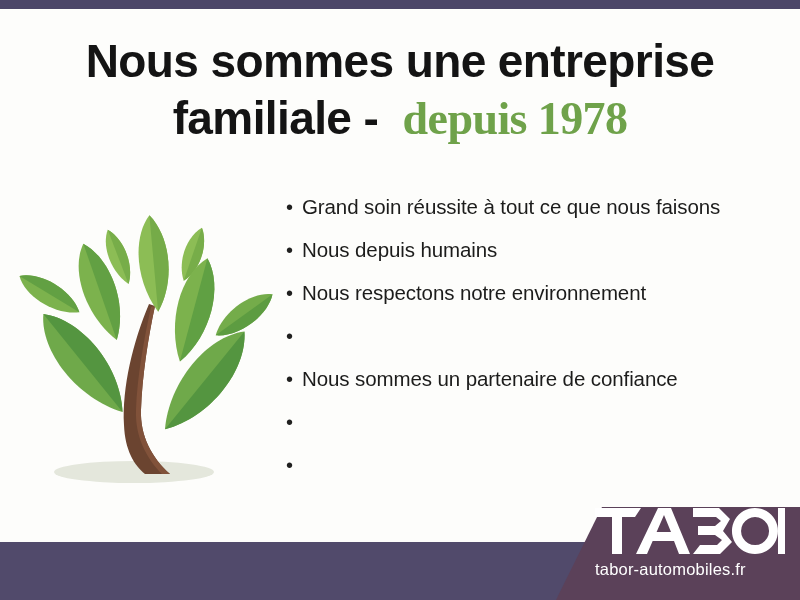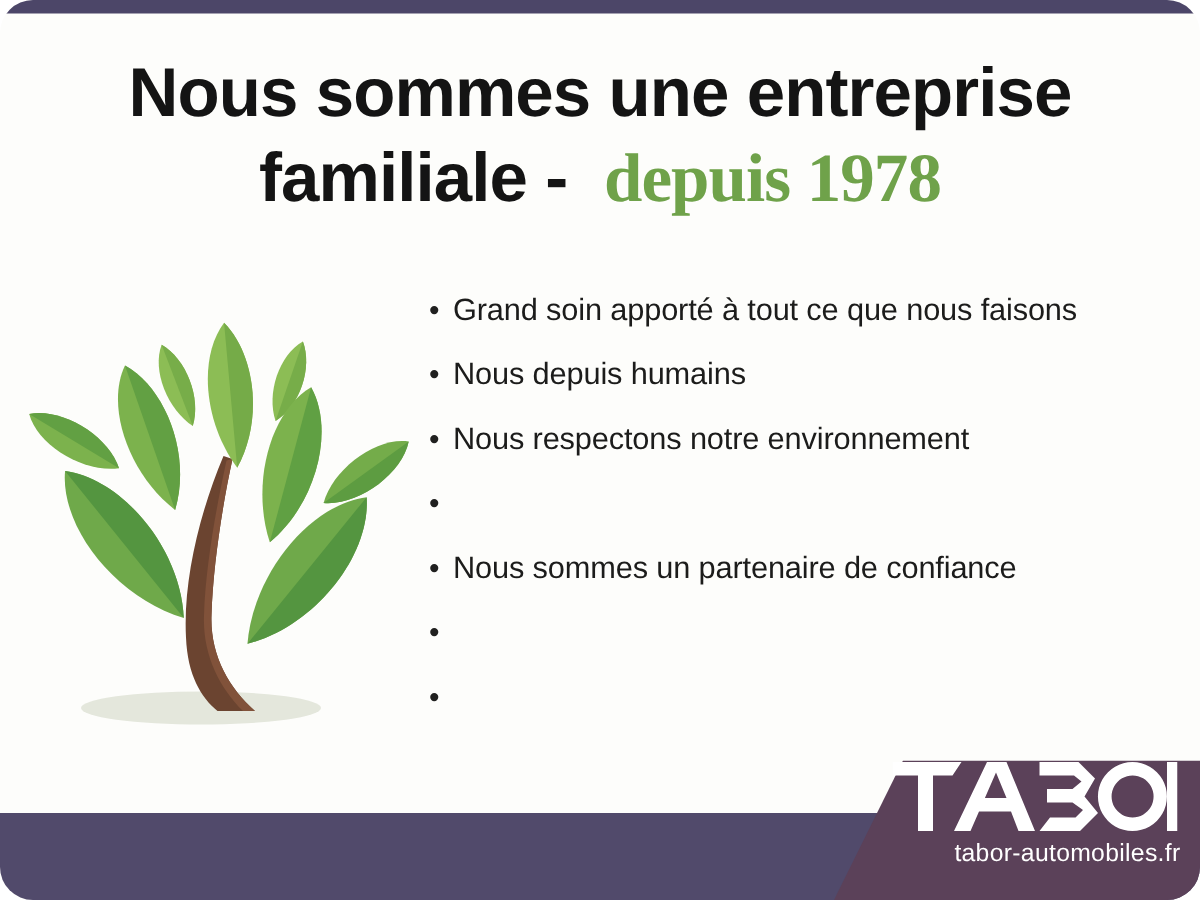--- a/index.html
+++ b/index.html
@@ -9,21 +9,20 @@
   }
   body {
     font-family: "Liberation Sans", sans-serif;
   }
   #slide {
     position: relative;
     width: 800px;
     height: 600px;
     overflow: hidden;
     background: #fdfdfb;
-    border-radius: 22px;
   }
 
   
   .bar-top {
     position: absolute;
     left: 0; top: 0;
     width: 800px; height: 9px;
     background: #4c4668;
   }
   .bar-bottom {
@@ -49,21 +48,21 @@
     left: 595px;
     top: 508px;
     width: 190px;
     height: 46px;
   }
   .logo-url {
     position: absolute;
     left: 595px;
     top: 560px;
     width: 192px;
-    text-align: right;
+    text-align: left;
     color: #ffffff;
     font-size: 16.5px;
     letter-spacing: 0.2px;
     font-family: "Liberation Sans", sans-serif;
   }
 
   
   .headline {
     position: absolute;
     left: 60px;
@@ -183,21 +182,21 @@
 
     <g transform="translate(190,200) rotate(40)">
       <path d="M0 -66 C 27 -38, 29 22, 2 60 C -25 22, -26 -38, 0 -66 Z" fill="#6fa94a"></path>
       <path d="M0 -66 C 27 -38, 29 22, 2 60 Z" fill="#549540"></path>
     </g>
   </svg>
 
   <div class="bullets">
     <div class="bullet-row">
       <span class="bullet-dot">•</span>
-      <span class="bullet-text">Grand soin apporté à tout ce que nous faisons</span>
+      <span class="bullet-text">Grand soin réussite à tout ce que nous faisons</span>
     </div>
     <div class="bullet-row">
       <span class="bullet-dot">•</span>
       <span class="bullet-text">Nous depuis humains</span>
     </div>
     <div class="bullet-row">
       <span class="bullet-dot">•</span>
       <span class="bullet-text">Nous respectons notre environnement</span>
     </div>
     <div class="bullet-row">

